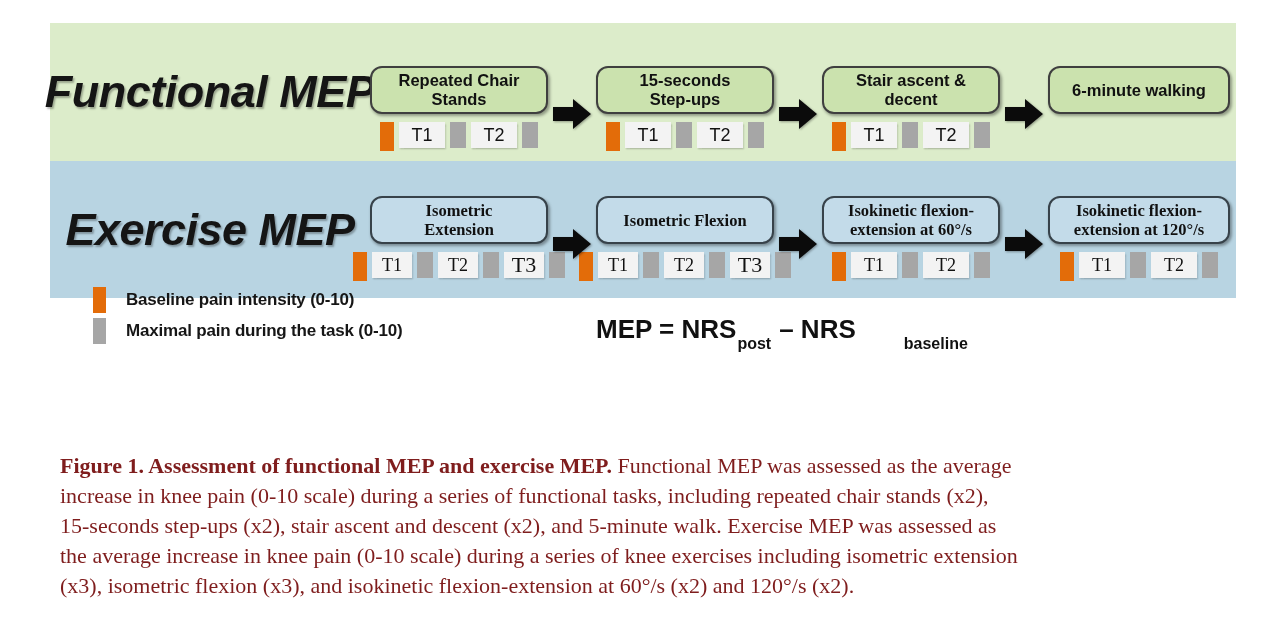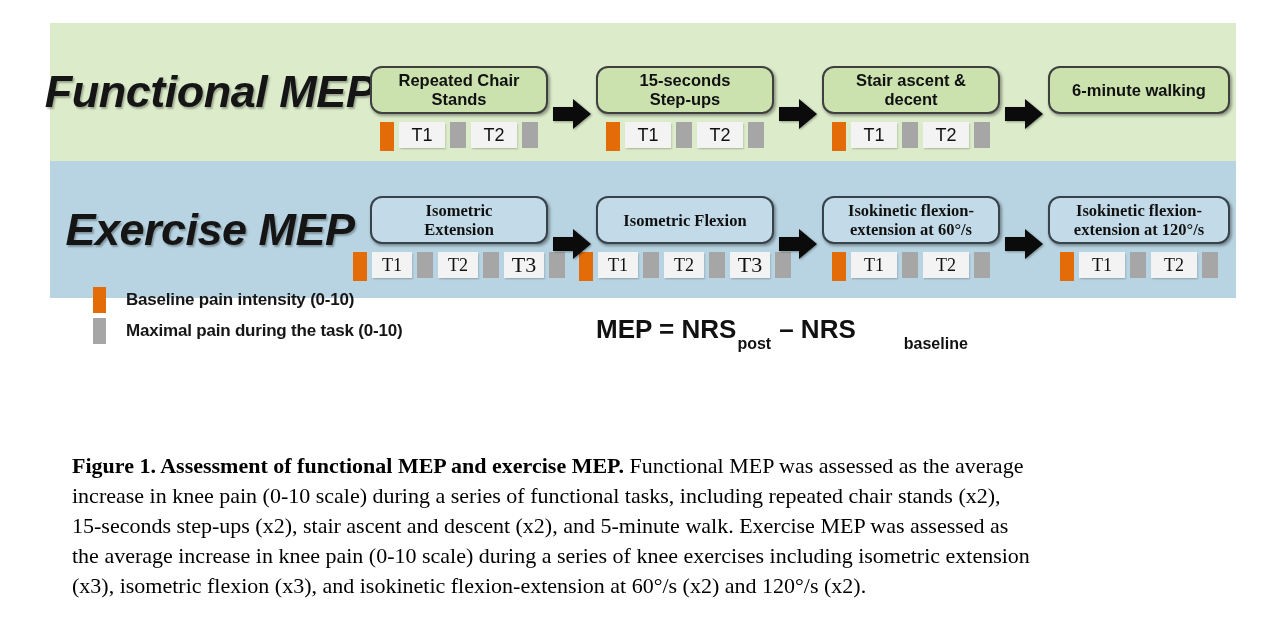--- a/index.html
+++ b/index.html
@@ -58,22 +58,22 @@
   .legend-sw.gray{background:#a6a6a6;}
   .legend-label{font-weight:bold;font-size:17px;letter-spacing:-0.2px;color:#161616;}
   
   #formula{position:absolute;left:596px;top:314px;font-weight:bold;color:#111;white-space:nowrap;}
   #formula .main{font-size:26px;margin-top:29px;}
   #formula .sub{font-size:16px;position:relative;top:11px;margin:0 2px 0 1px;}
   #formula .m2{margin-left:6px;}
   #formula .sub.s2{margin-left:5px;padding-left:43px;}
   
   #caption{
-    position:absolute;left:72px;top:451px;width:1180px;
-    font-family:"Liberation Serif",serif;font-size:22px;color:#000000;
+    position:absolute;left:60px;top:451px;width:1180px;
+    font-family:"Liberation Serif",serif;font-size:22px;color:#7f1d1d;
   }
   .cap-line{line-height:30px;white-space:nowrap;}
   .cap-bold{font-weight:bold;}
 </style>
 </head>
 <body>
 
 <div id="figure">
 
   <div class="band green">

